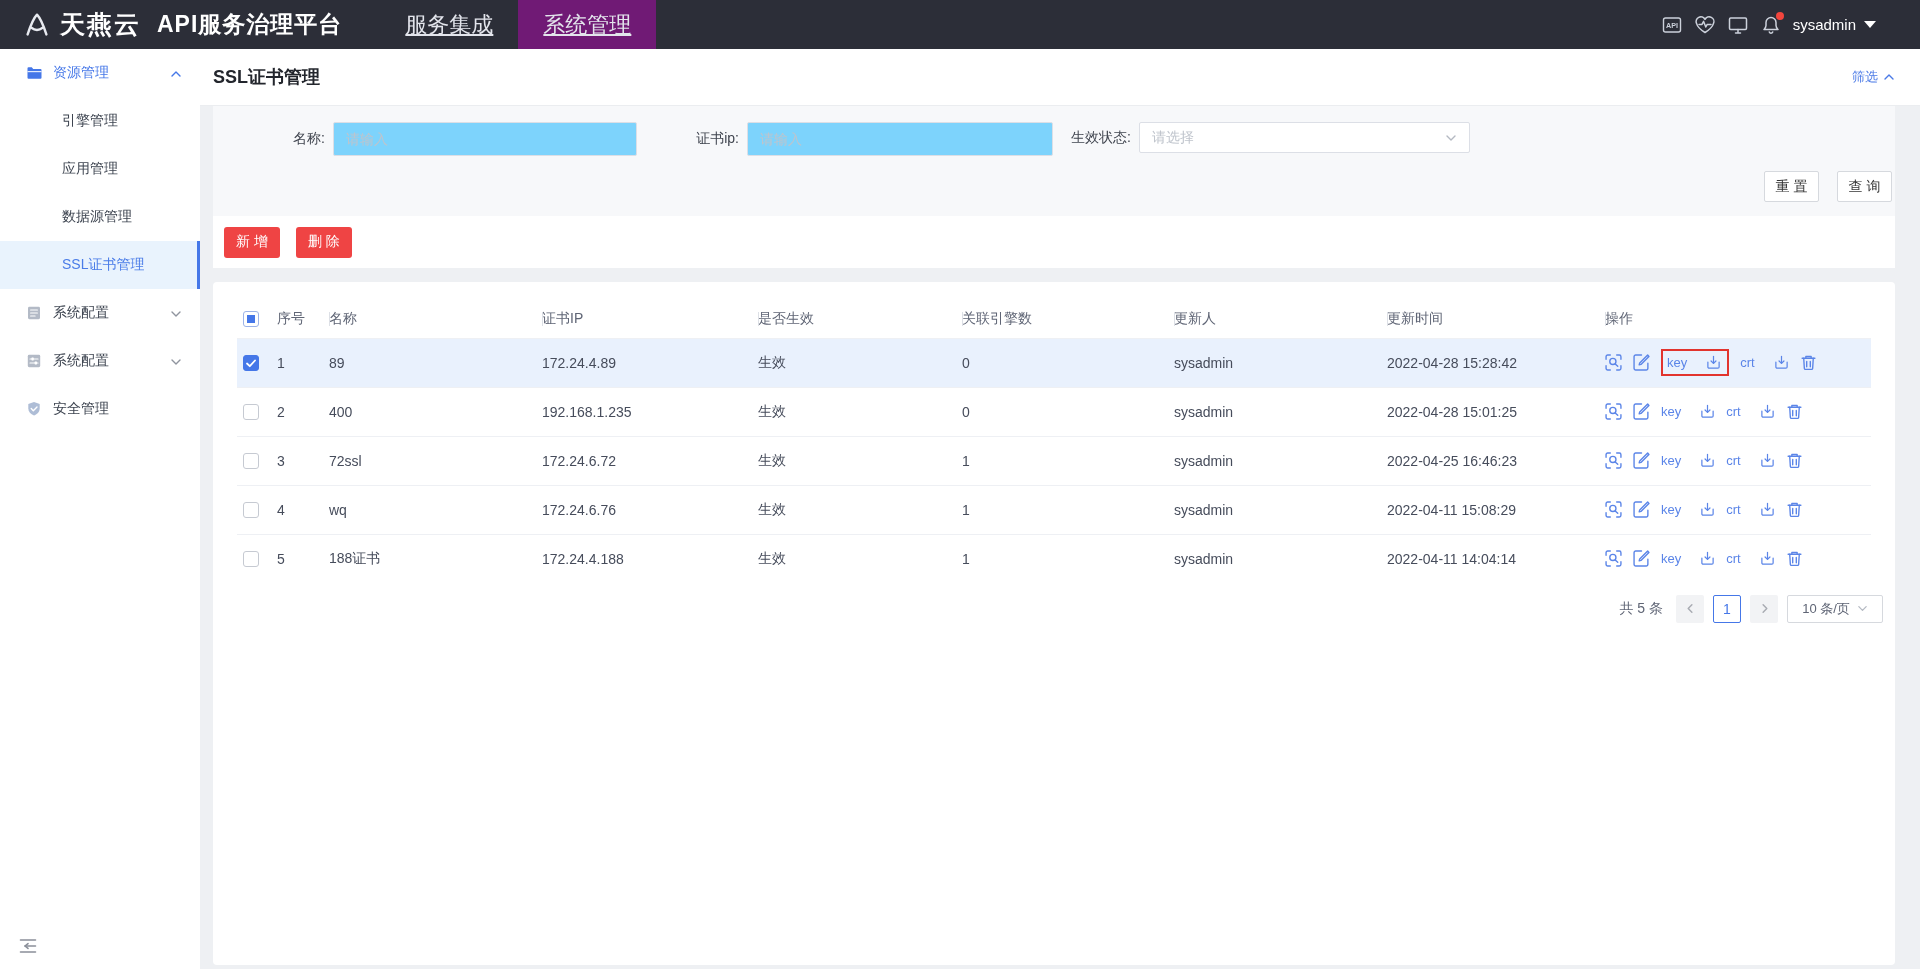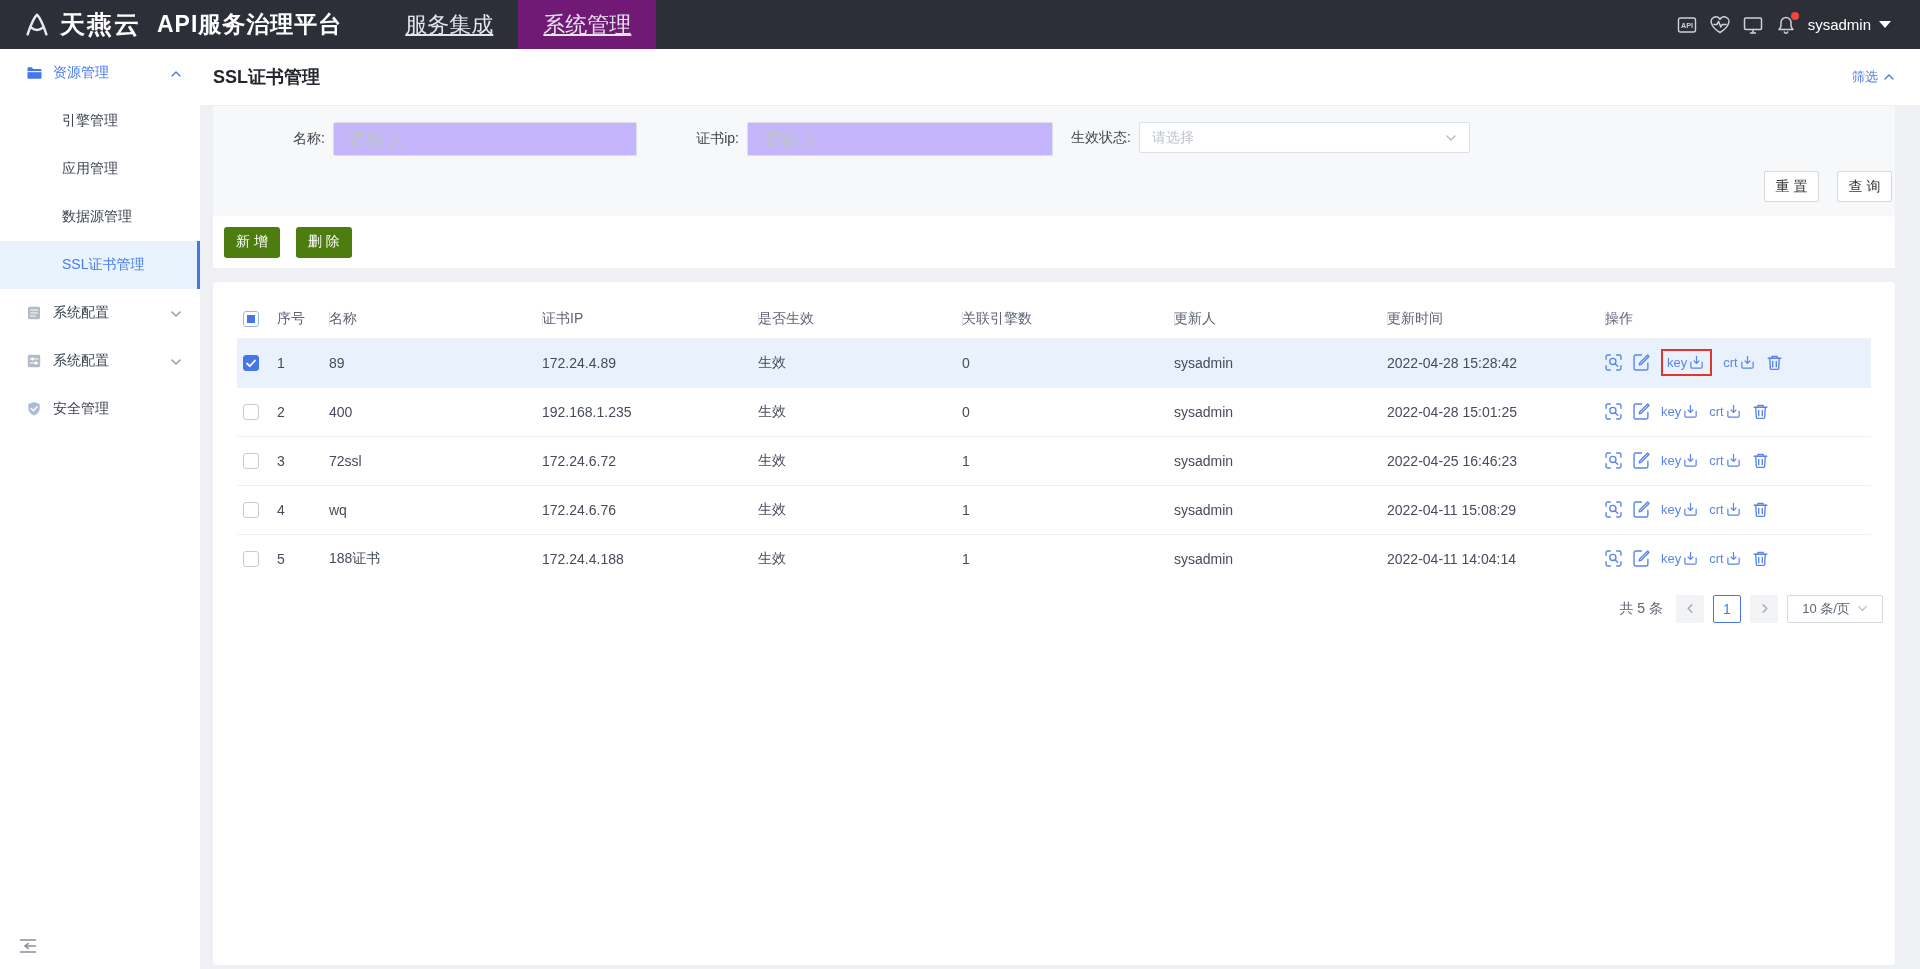--- a/index.html
+++ b/index.html
@@ -8,21 +8,21 @@
 
   
   .topbar { height:49px; background:#2c2e38; display:flex; align-items:stretch; color:#fff; }
   .logo { display:flex; align-items:center; padding-left:22px; }
   .logo-mark { width:30px; height:30px; color:#e8eaf0; margin-right:8px; }
   .logo-text { font-size:25px; font-weight:700; letter-spacing:2px; }
   .platform-title { font-size:23px; font-weight:700; margin-left:16px; letter-spacing:1px; }
   .top-tabs { display:flex; margin-left:38px; }
   .top-tab { padding:0 25px; display:flex; align-items:center; font-size:22px; color:#e3e5ec; cursor:pointer;text-decoration:underline; }
   .top-tab.active { background:#701a75; }
-  .top-right { margin-left:auto; display:flex; align-items:center; gap:11px; padding-right:29px;justify-content:space-between; }
+  .top-right { margin-left:auto; display:flex; align-items:center; gap:11px; padding-right:44px;justify-content:space-between; }
   .tb-icon { width:22px; height:22px; color:#ccd1db; position:relative; display:flex; align-items:center; justify-content:center; }
   .tb-icon svg { width:22px; height:22px; }
   .bell-dot { position:absolute; top:-2px; right:-2px; width:8px; height:8px; border-radius:50%; background:#f2453d; }
   .user { display:flex; align-items:center; gap:8px; font-size:15px; color:#fff; cursor:pointer; }
   .caret-down { width:0; height:0; border-left:6px solid transparent; border-right:6px solid transparent; border-top:7px solid #fff; }
 
   
   .body { display:flex; height:920px; }
   .sidebar { width:200px; background:#fff; flex:none; position:relative; }
   .content { flex:1; display:flex; flex-direction:column; overflow:hidden; }
@@ -46,52 +46,52 @@
   .filter-toggle { margin-left:auto; display:flex; align-items:center; gap:5px; color:#4a79e6; font-size:13px; cursor:pointer; }
   .filter-toggle svg { width:12px; height:12px; }
 
   .inner { margin:0 25px 0 13px; }
 
   
   .filter-panel { background:#f7f8fa; height:110px; position:relative; padding-top:16px; }
   .fgroup { position:absolute; top:16px; display:flex; align-items:center; }
   .fg1 { left:0; } .fg2 { left:414px; } .fg3 { left:806px; }
   .flabel { width:120px; text-align:right; padding-right:8px; font-size:14px; color:#40454f; }
-  .finput { height:31px; border:1px solid #dcdfe6; border-radius:2px; background:#c4b5fd; padding:16px 12px; font-size:20px; color:#333; outline:none; font-family:inherit; }
+  .finput { height:31px; border:1px solid #dcdfe6; border-radius:2px; background:#7dd3fc; padding:16px 12px; font-size:14px; color:#333; outline:none; font-family:inherit; }
   .finput::placeholder { color:#bfc4cc; }
   .w1 { width:304px; } .w2 { width:306px; }
   .fselect { width:331px; height:31px; border:1px solid #dcdfe6; border-radius:2px; background:#fff; display:flex; align-items:center; padding:0 12px; cursor:pointer; }
   .fselect .ph { font-size:14px; color:#bfc4cc; }
   .fselect svg { margin-left:auto; width:12px; height:12px; color:#b4b9c2; }
   .filter-actions { position:absolute; right:3px; bottom:14px; display:flex; gap:18px; }
   .btn-plain { width:55px; height:31px; background:#fff; border:1px solid #d6d9de; border-radius:2px; font-size:14px; color:#333; display:flex; align-items:center; justify-content:center; cursor:pointer; font-family:inherit; }
 
   
   .toolbar { background:#fff; height:52px; display:flex; align-items:center; gap:16px; padding-left:11px; }
-  .btn-primary { min-width:47px; height:31px; padding:0 12px; background:#4d7c0f; color:#fff; border:none; border-radius:3px; font-size:14px; display:flex; align-items:center; justify-content:center; cursor:pointer; font-family:inherit; }
+  .btn-primary { min-width:47px; height:31px; padding:0 12px; background:#ef4444; color:#fff; border:none; border-radius:3px; font-size:14px; display:flex; align-items:center; justify-content:center; cursor:pointer; font-family:inherit; }
   .gray-gap { height:14px; }
 
   
   .card { background:#fff; border-radius:4px; min-height:683px; padding:18px 24px 0; }
   table { width:100%; border-collapse:collapse; table-layout:fixed; font-size:14px; }
   th { font-weight:400; color:#5f6575; text-align:left; height:38px; position:relative; padding:0; }
   th.dv::before { content:""; position:absolute; left:0; top:50%; transform:translateY(-50%); width:1px; height:14px; background:#dde0e6; }
   td { height:48px; padding:0; color:#464c5b; }
   tbody tr { border-top:1px solid #eef0f4; }
   tbody tr.selected { background:#e9f1fd; }
   .cb { width:16px; height:16px; border:1px solid #c6cad2; border-radius:3px; background:#fff; display:inline-block; position:relative; vertical-align:middle; cursor:pointer; margin-left:6px; }
   .cb.indet { border-color:#9db4e8; }
   .cb.indet::after { content:""; position:absolute; left:3px; top:3px; width:8px; height:8px; background:#4577e8; }
   .cb.checked { background:#4577e8; border-color:#4577e8; }
   .cb.checked svg { position:absolute; left:2px; top:3px; width:10px; height:9px; color:#fff; }
   .th-cb { padding-left:0; }
   .actions { display:flex; align-items:center; gap:11px; height:48px; }
   .aicon { width:17px; height:17px; color:#5b85e8; cursor:pointer; display:flex; }
   .aicon svg { width:17px; height:17px; }
-  .act { display:inline-flex; align-items:center; gap:2px; font-size:13px; color:#5b85e8; cursor:pointer; }
+  .act { display:inline-flex; align-items:center; gap:19px; font-size:13px; color:#5b85e8; cursor:pointer; }
   .act svg { width:15px; height:15px; }
   .red-box { border:2px solid #e2342e; padding:4px 6px 4px 4px; display:inline-flex; }
 
   
   .pagination { display:flex; justify-content:flex-end; align-items:center; gap:9px; margin-top:12px; margin-right:-12px; }
   .pg-total { font-size:14px; color:#5f6575; margin-right:4px; }
   .pg-btn { width:28px; height:28px; background:#f2f3f5; border-radius:2px; color:#a8abb2; display:flex; align-items:center; justify-content:center; cursor:pointer; }
   .pg-btn svg { width:11px; height:11px; }
   .pg-cur { width:28px; height:28px; background:#fff; border:1px solid #4577e8; border-radius:2px; color:#4577e8; font-size:14px; display:flex; align-items:center; justify-content:center; cursor:pointer; }
   .pg-size { width:96px; height:28px; background:#fff; border:1px solid #d6d9de; border-radius:2px; color:#5f6575; font-size:13px; display:flex; align-items:center; justify-content:center; gap:7px; cursor:pointer; }

